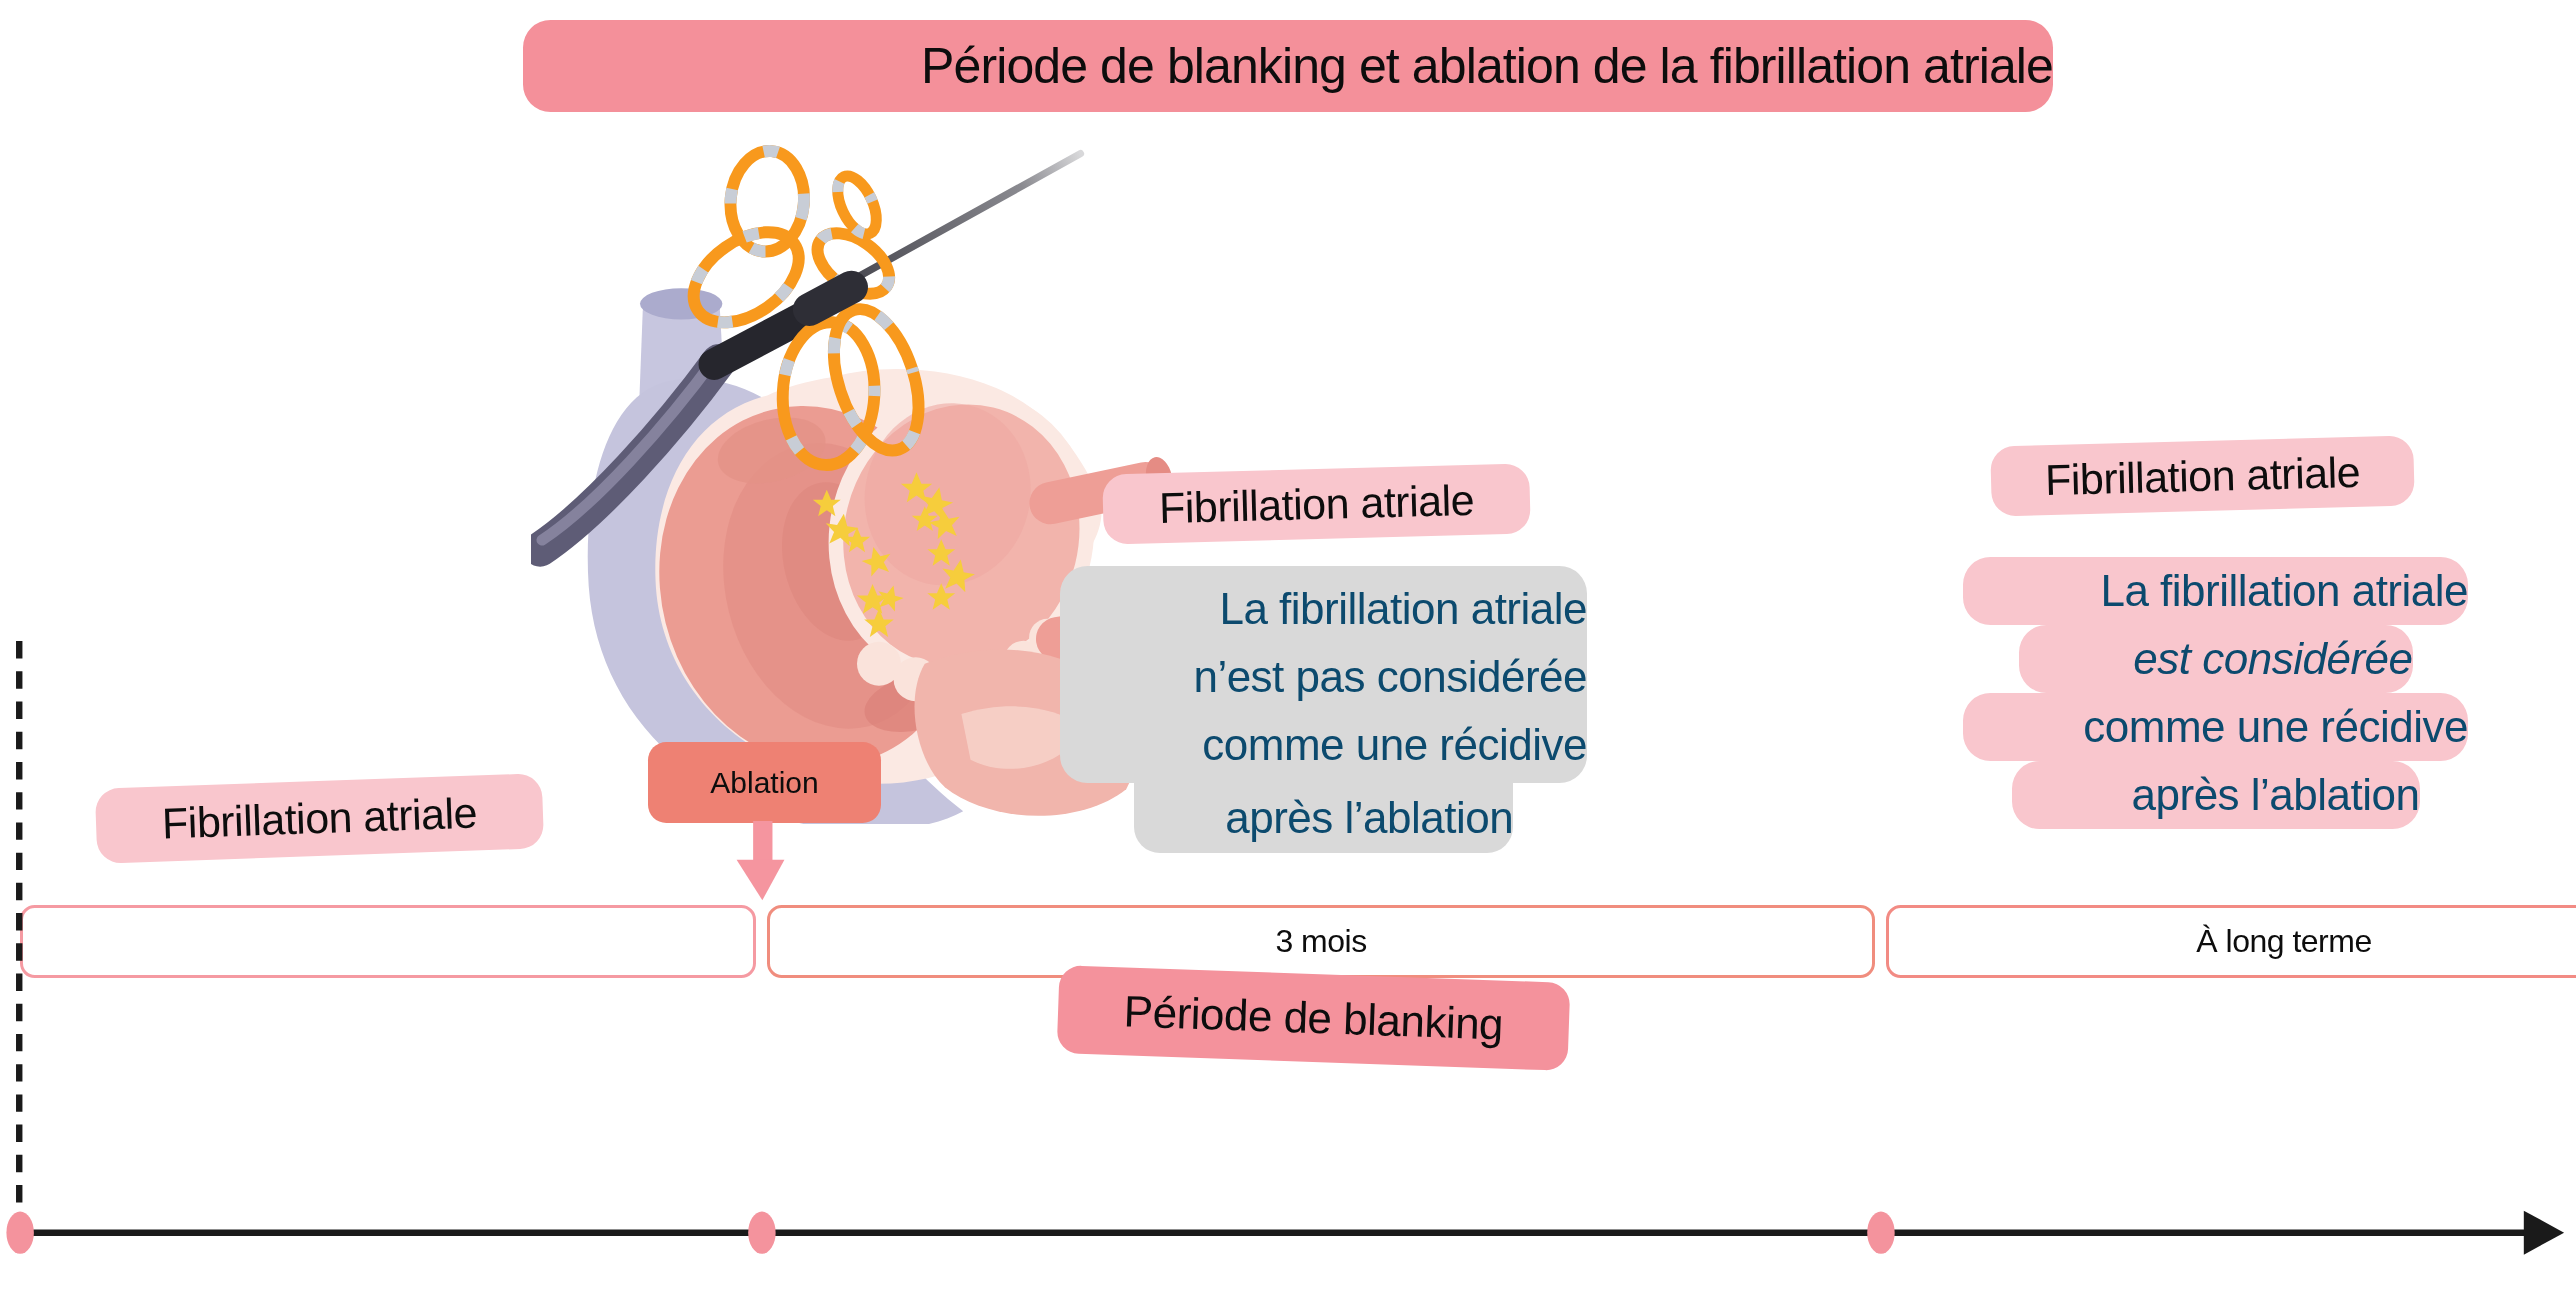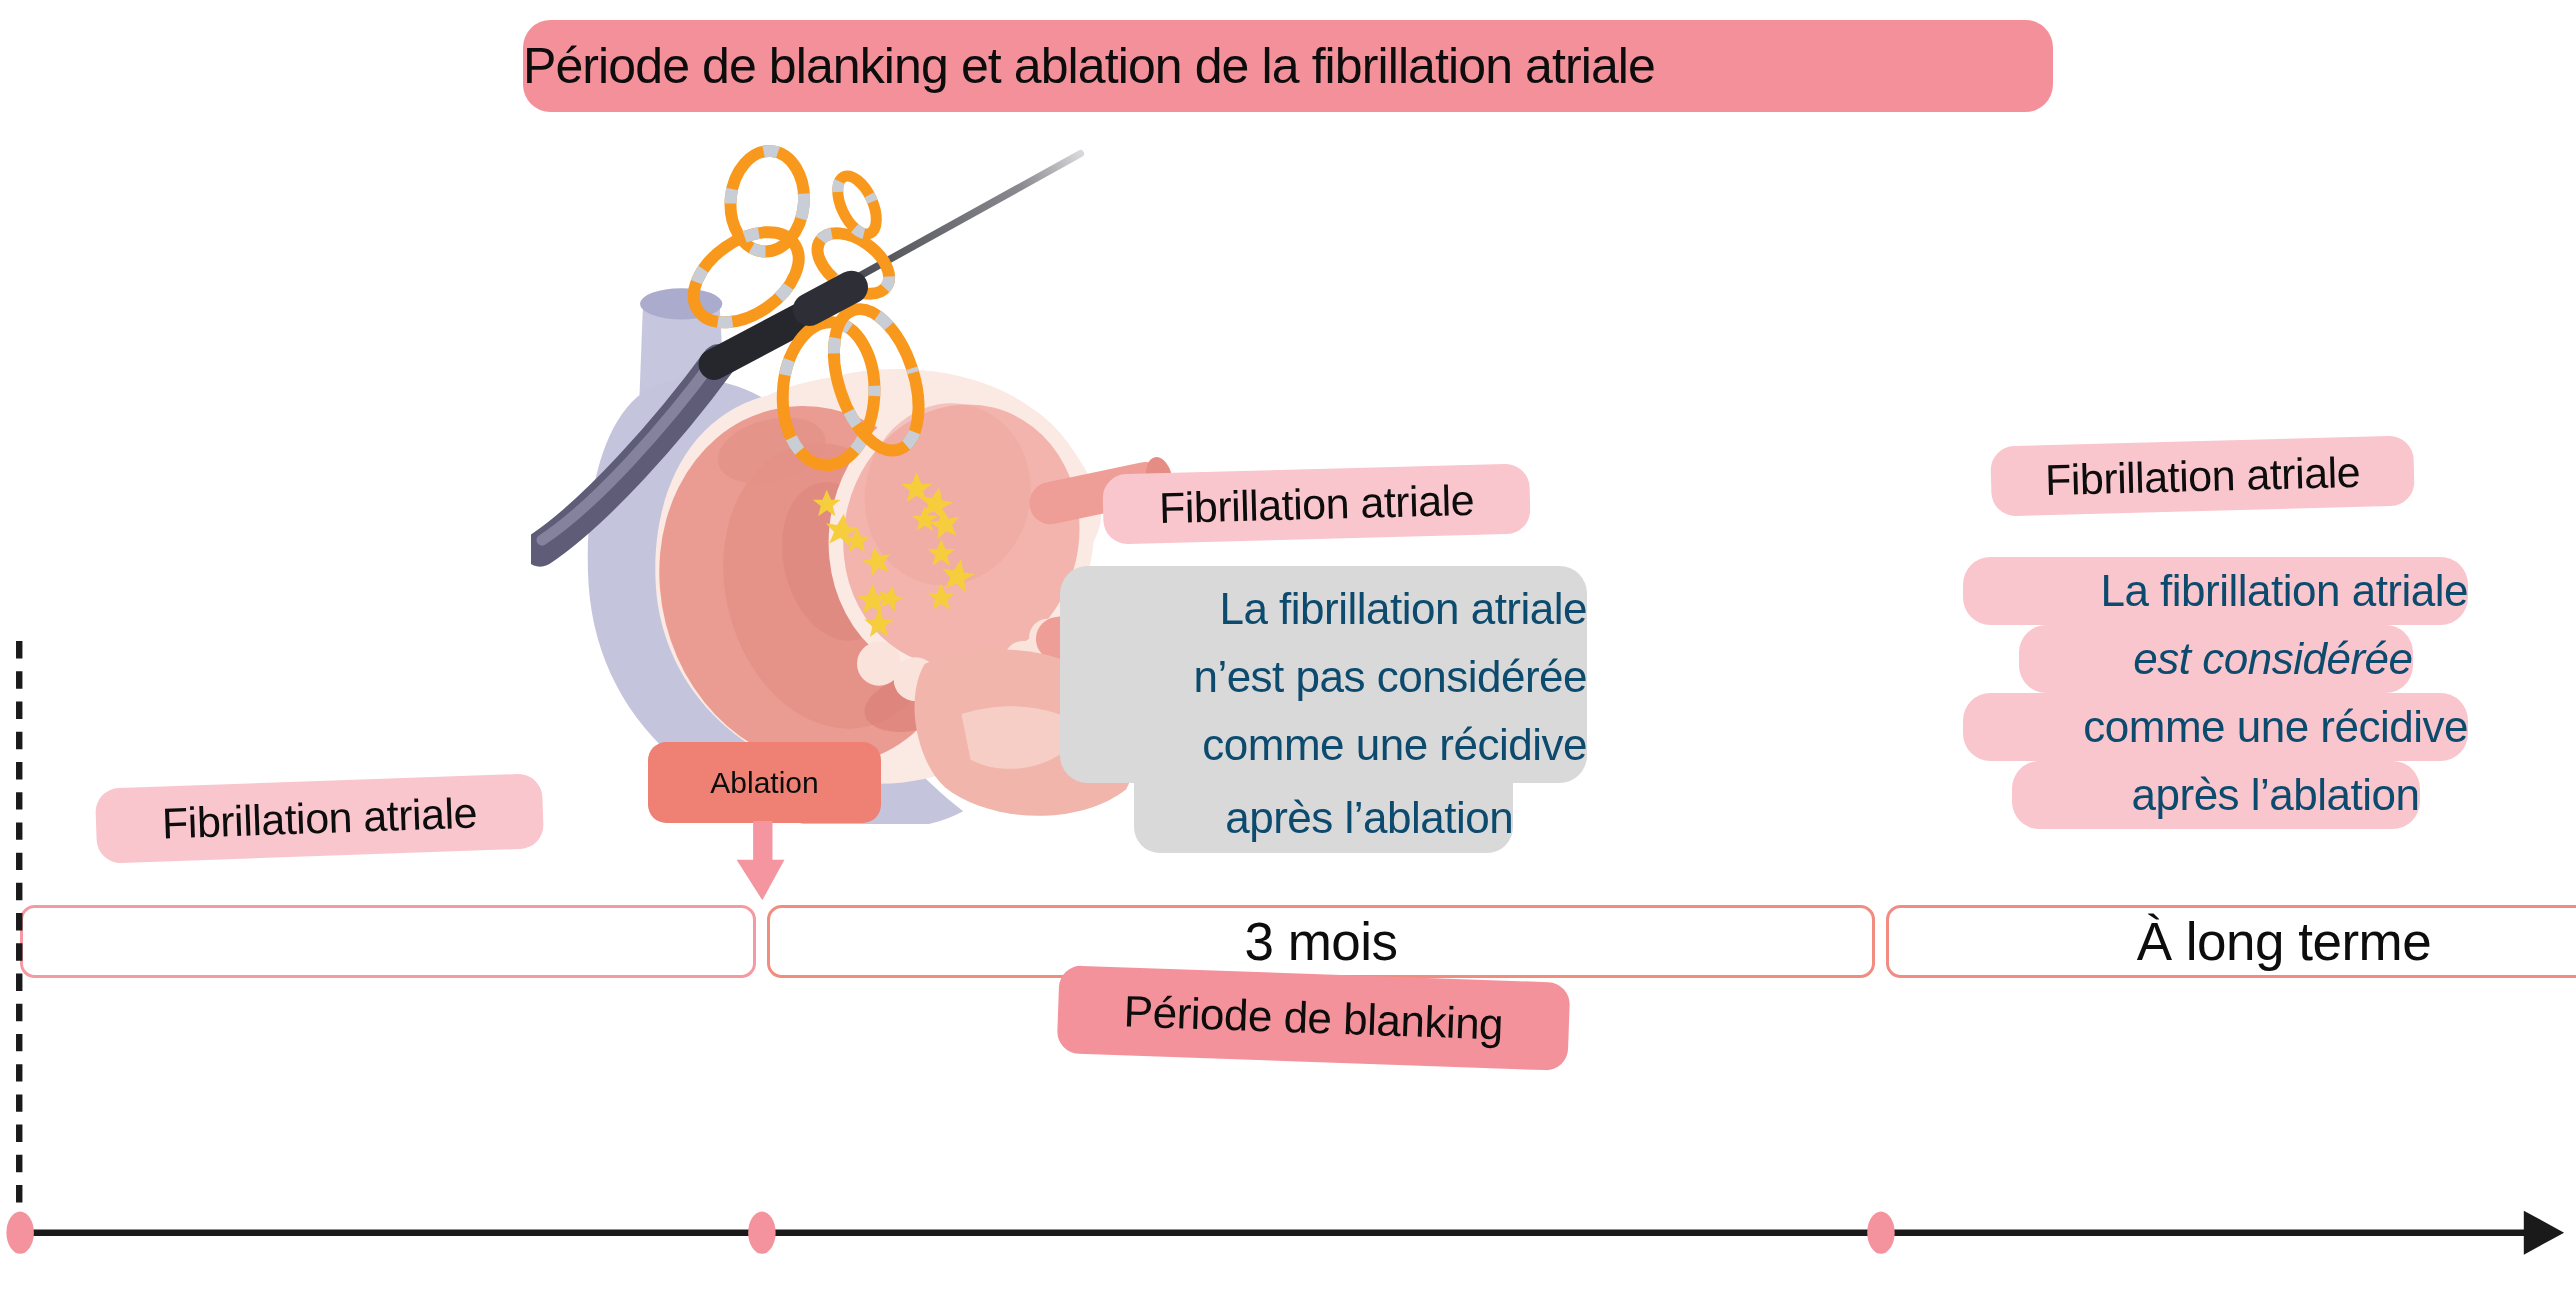--- a/index.html
+++ b/index.html
@@ -9,21 +9,21 @@
     --dot-pink:#F4939D; --axis-black:#1A1A1A; --star-yellow:#F6CD3C; --catheter-orange:#F8991D;
   }
   html,body{margin:0;padding:0;background:#fff;}
   .canvas{
     position:relative; width:2576px; height:1317px; overflow:hidden; background:#ffffff;
     font-family:"Liberation Sans", sans-serif; color:#111;
   }
   .title-banner{
     position:absolute; left:523px; top:20px; width:1530px; height:92px;
     background:var(--banner-pink); border-radius:27.5px;
-    display:flex; align-items:center; justify-content:flex-start;
+    display:flex; align-items:center; justify-content:flex-end;
     font-size:50px; letter-spacing:-0.9px; color:#0d0d0d;
   }
   .pill{
     position:absolute; background:var(--label-light-pink); border-radius:24px;
     display:flex; align-items:center; justify-content:center;
     font-size:43px; letter-spacing:-0.5px; color:#0d0d0d; white-space:nowrap;
   }
   .pill.left-label  { left:96px;  top:781px; width:447px; height:75px; transform:rotate(-2deg); }
   .pill.mid-label   { left:1103px; top:469px; width:427px; height:70px; transform:rotate(-1.5deg); }
   .pill.right-label { left:1991px; top:441px; width:423px; height:70px; transform:rotate(-1.5deg); }
@@ -49,21 +49,21 @@
     background:var(--label-light-pink); line-height:68px; white-space:nowrap;
     margin:0 auto; border-radius:27.5px;
   }
   .pink-callout .row.w{ width:100%; }
   .pink-callout .row.n1{ width:394px;font-style:italic; }
   .pink-callout .row.n2{ width:408px; }
   .tl-seg{
     position:absolute; top:905px; height:73px; background:#fff;
     border-radius:14.7px; box-sizing:border-box; border:3.7px solid var(--timeline-border-left);
     display:flex; align-items:center; justify-content:center;
-    font-size:53px; letter-spacing:-0.5px; color:#0d0d0d;
+    font-size:32px; letter-spacing:-0.5px; color:#0d0d0d;
   }
   .tl-seg.seg1{ left:20px;   width:736px;  border-color:var(--timeline-border-left); }
   .tl-seg.seg2{ left:767px;  width:1108px; border-color:var(--timeline-border-mid); }
   .tl-seg.seg3{ left:1886px; width:796px;  border-color:var(--timeline-border-right); }
   .blanking-pill{
     position:absolute; left:1058px; top:974px; width:511px; height:88px;
     background:var(--blanking-pink); border-radius:22px; transform:rotate(2deg);
     display:flex; align-items:center; justify-content:center;
     font-size:44px; letter-spacing:-0.5px; color:#0d0d0d;
   }

